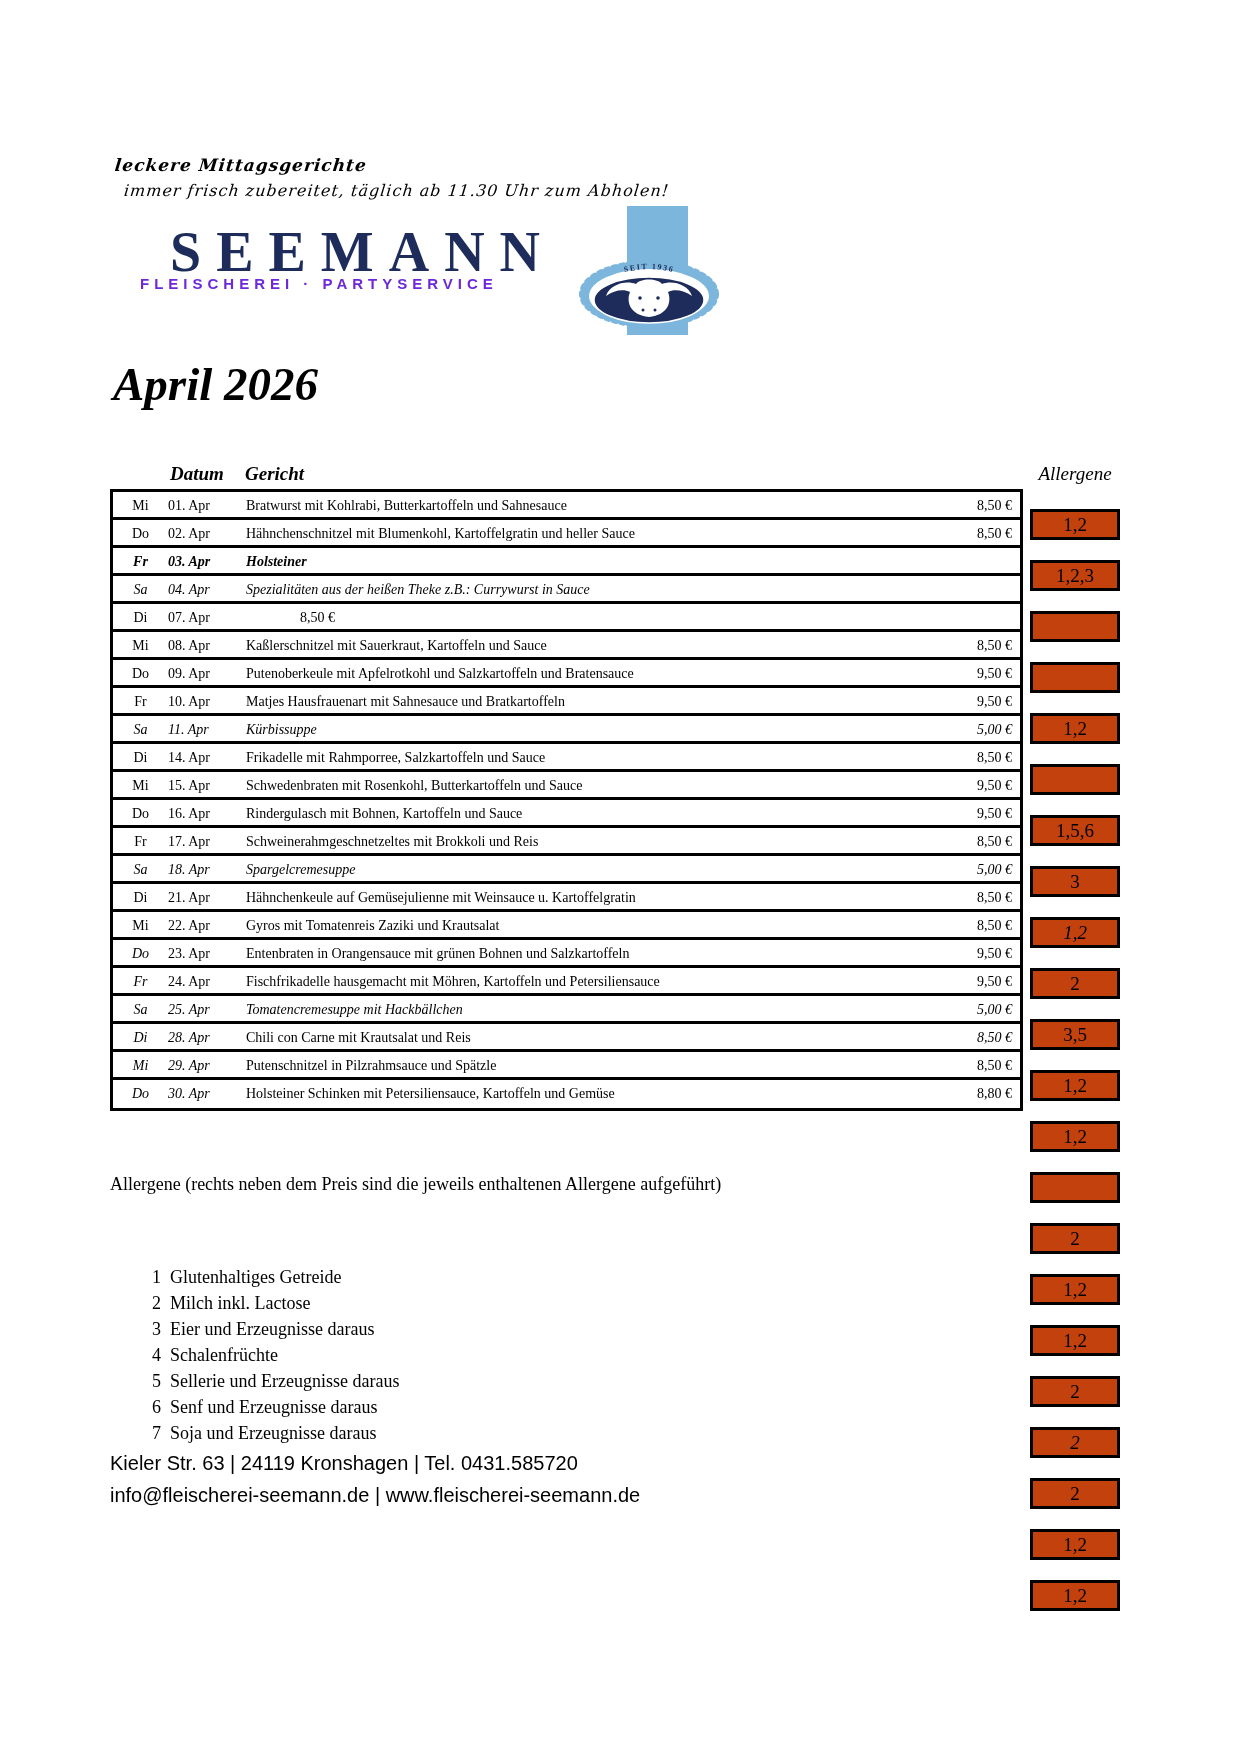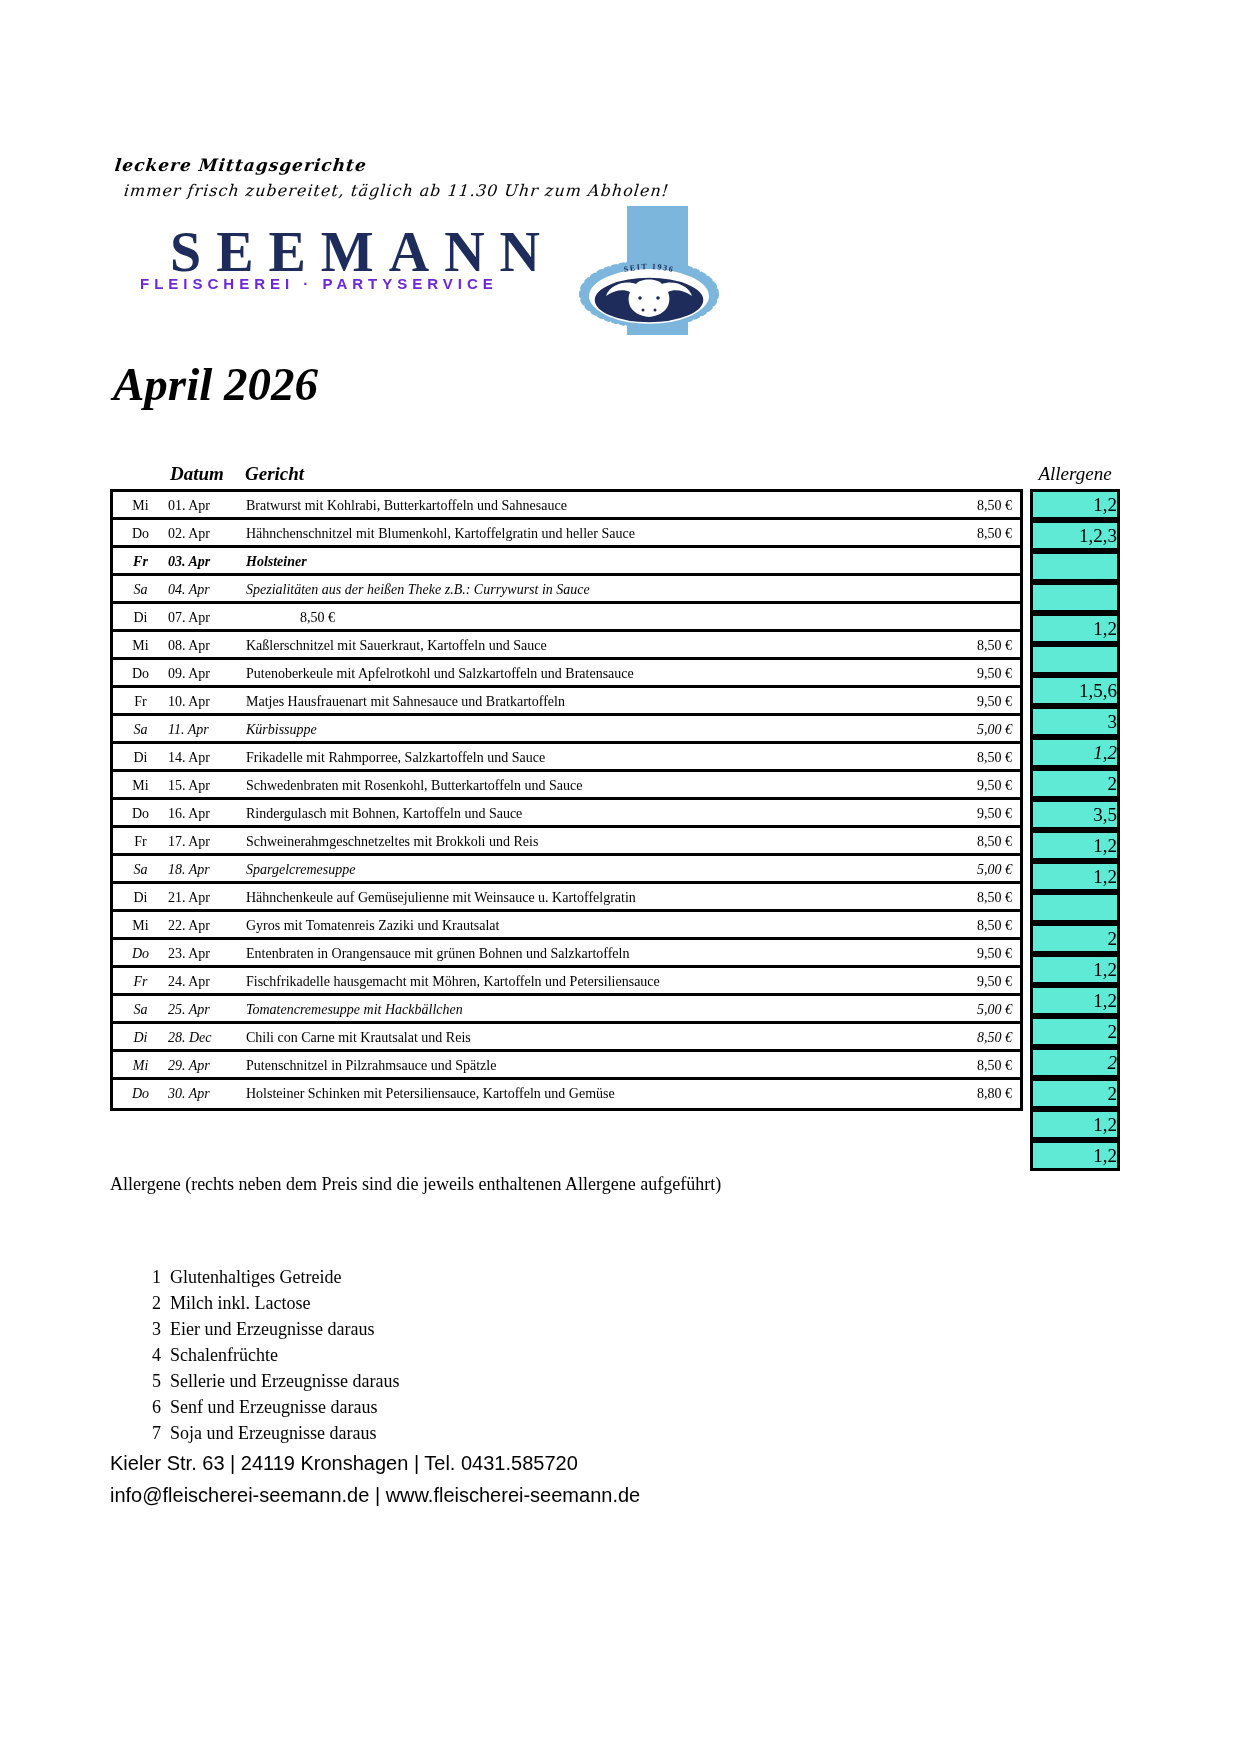--- a/index.html
+++ b/index.html
@@ -55,21 +55,21 @@
   .c-price{ width:97px; text-align:right; padding-right:8px; }
   .trow.it  { font-style:italic; }
   .trow.bi  { font-style:italic; font-weight:bold; }
   .trow.di  .c-day { font-style:italic; }
   .trow.ddi .c-day, .trow.ddi .c-date { font-style:italic; }
   .c-price.pit { font-style:italic; }
   
   .allergen-box { position:absolute; left:1030px; top:489px; width:90px; }
   .acell {
     height:31px; border:3px solid #000; line-height:25px;
-    text-align:right; font-size:19px; background:#5eead4;
+    text-align:center; font-size:19px; background:#c2410c;margin-top:20px;
   }
   .acell.it { font-style:italic; }
   
   .legend-intro { position:absolute; left:110px; top:1174px; font-size:18px; }
   .legend-items { position:absolute; left:147px; top:1264px; font-size:18px; }
   .legend-item { height:26px; line-height:26px; display:flex; }
   .legend-num  { width:14px; text-align:right; }
   .legend-label{ padding-left:9px; }
   
   .footer-line { position:absolute; left:110px; font-family:"Liberation Sans", sans-serif; font-size:20px; }
@@ -220,21 +220,21 @@
         <div class="c-price">9,50 €</div>
       </div>
       <div class="trow it">
         <div class="c-day">Sa</div>
         <div class="c-date">25. Apr</div>
         <div class="c-dish">Tomatencremesuppe mit Hackbällchen</div>
         <div class="c-price">5,00 €</div>
       </div>
       <div class="trow ddi">
         <div class="c-day">Di</div>
-        <div class="c-date">28. Dec</div>
+        <div class="c-date">28. Apr</div>
         <div class="c-dish">Chili con Carne mit Krautsalat und Reis</div>
         <div class="c-price pit">8,50 €</div>
       </div>
       <div class="trow ddi">
         <div class="c-day">Mi</div>
         <div class="c-date">29. Apr</div>
         <div class="c-dish">Putenschnitzel in Pilzrahmsauce und Spätzle</div>
         <div class="c-price">8,50 €</div>
       </div>
       <div class="trow ddi">

